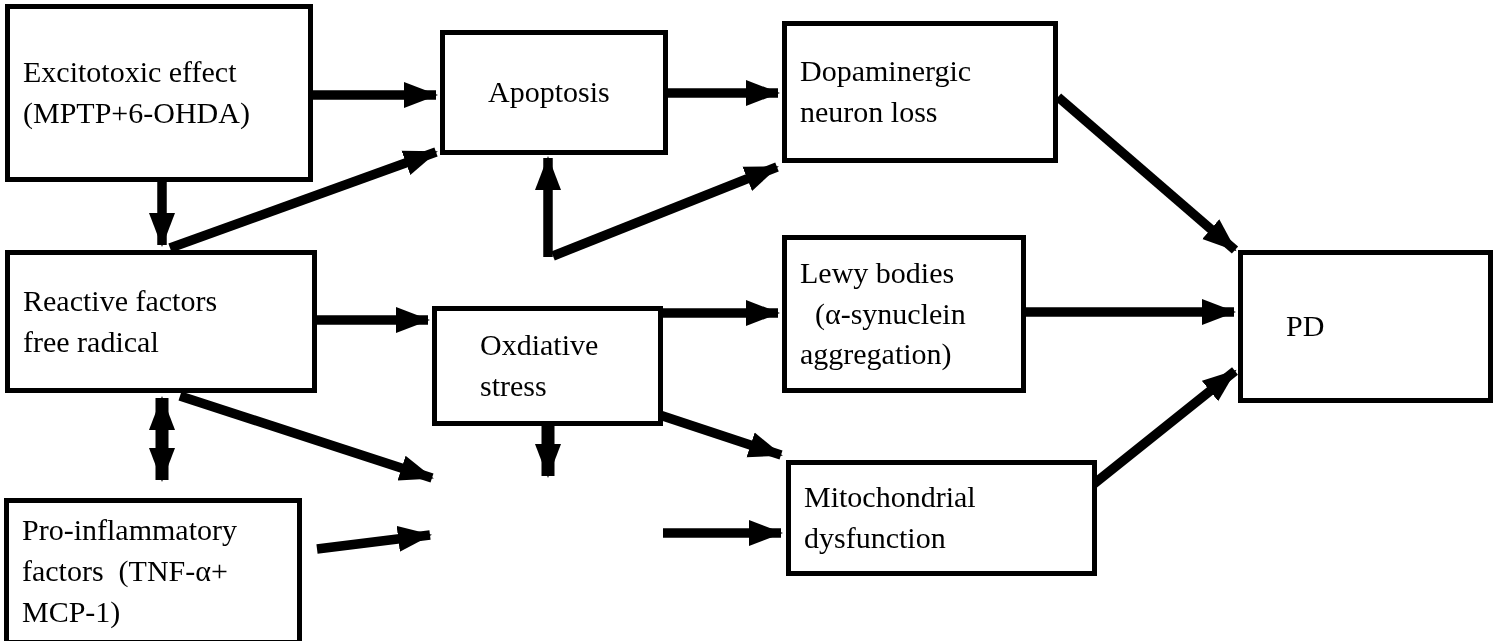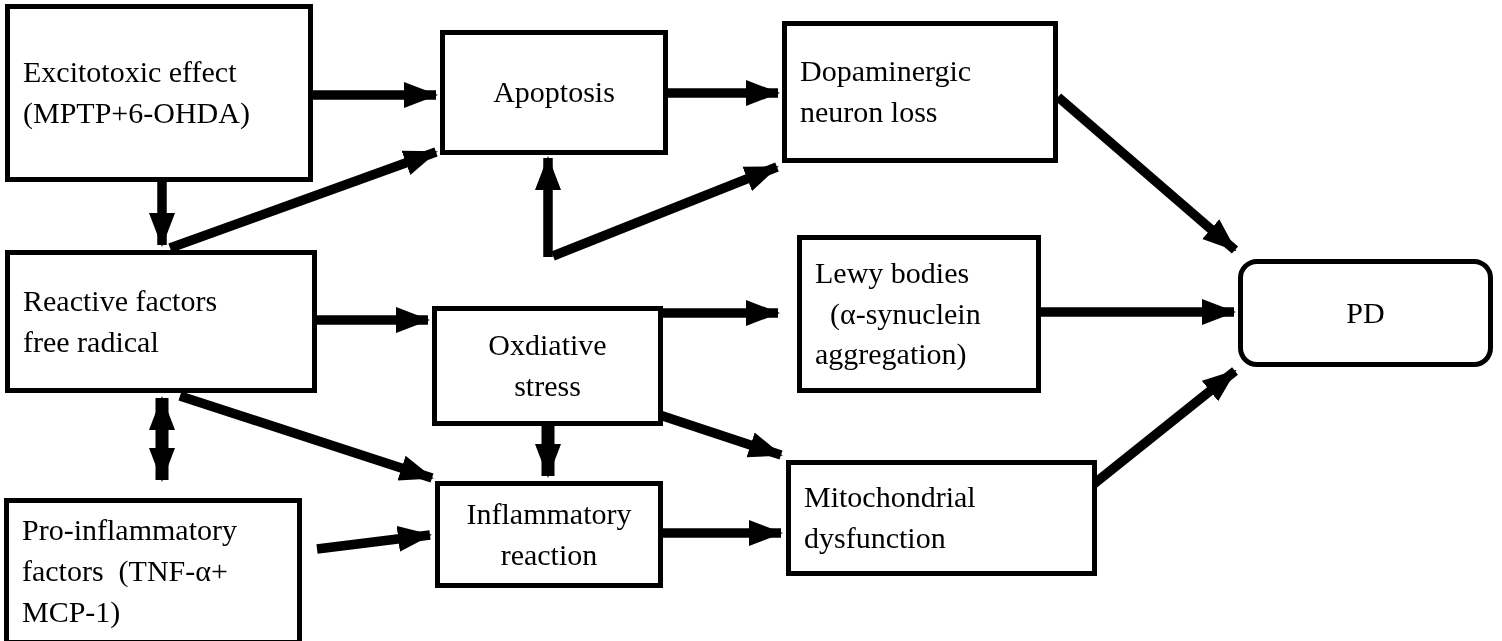--- a/index.html
+++ b/index.html
@@ -46,30 +46,31 @@
     width: 100%;
   }
   .node.align-left {
     justify-content: flex-start;
     text-align: left;
     padding-left: 13px;
     padding-right: 6px;
   }
   .node.align-center {
     justify-content: center;
-    text-align: center;
+    text-align: left;
+    padding-left: 43px;
   }
   
   .n-excitotoxic   { left: 5px;    top: 4px;   width: 308px; height: 178px; }
   .n-apoptosis     { left: 440px;  top: 30px;  width: 228px; height: 125px; }
   .n-dopaminergic  { left: 782px;  top: 21px;  width: 276px; height: 142px; }
   .n-ros           { left: 5px;    top: 250px; width: 312px; height: 143px; }
   .n-oxdiative     { left: 432px;  top: 258px; width: 231px; height: 120px; margin-top: 48px; }
-  .n-lewy          { left: 782px;  top: 235px; width: 244px; height: 158px; margin-left: 15px; }
-  .n-pd            { left: 1238px; top: 259px; width: 255px; height: 108px; border-radius: 19px; }
+  .n-lewy          { left: 782px;  top: 235px; width: 244px; height: 158px; }
+  .n-pd            { left: 1238px; top: 250px; width: 255px; height: 153px; }
   .n-pro           { left: 4px;    top: 498px; width: 298px; height: 147px; }
   .n-inflammatory  { left: 435px;  top: 481px; width: 228px; height: 107px; }
   .n-mitochondrial { left: 786px;  top: 460px; width: 311px; height: 116px; }
 </style>
 </head>
 <body>
 
 <div class="canvas">
 
   <svg class="edges-layer" viewBox="0 0 1502 641" xmlns="http://www.w3.org/2000/svg" aria-hidden="true">
@@ -131,23 +132,19 @@
   <div class="node align-center n-pd">
     <span class="label">PD</span>
   </div>
 
   <div class="node align-left n-pro">
     <span class="label">Pro-inflammatory
 factors (TNF-α+
 MCP-1)</span>
   </div>
 
-  <div class="node align-center n-inflammatory">
-    <span class="label">Inflammatory
-reaction</span>
-  </div>
 
   <div class="node align-left n-mitochondrial">
     <span class="label">Mitochondrial
 dysfunction</span>
   </div>
 
 </div>
 
 </body></html>

